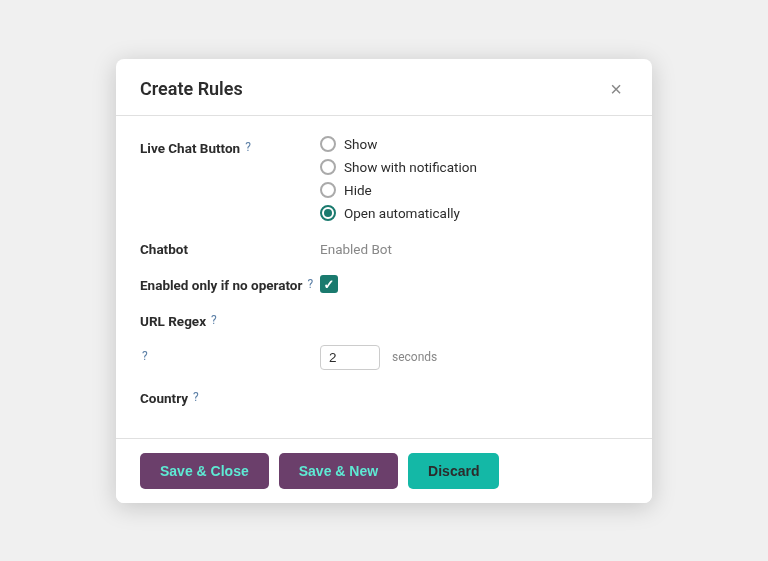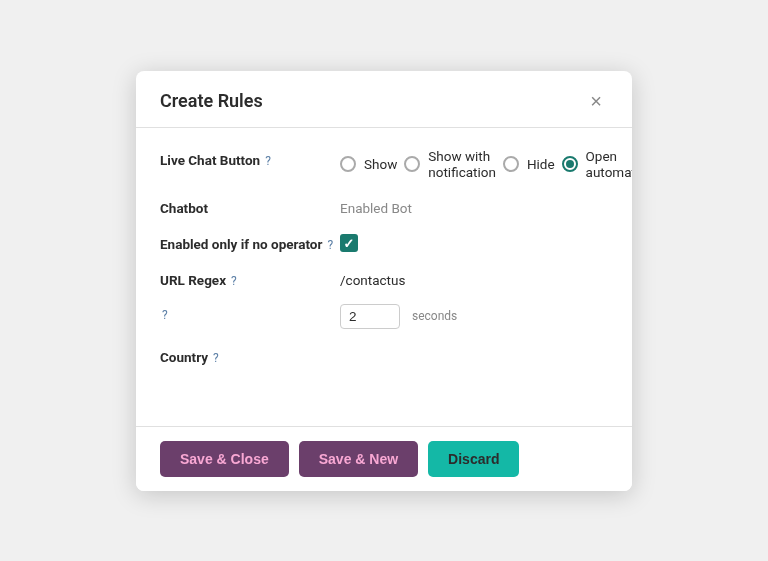--- a/index.html
+++ b/index.html
@@ -14,21 +14,21 @@
       align-items: center;
       justify-content: center;
       min-height: 100vh;
       font-family: -apple-system, BlinkMacSystemFont, 'Segoe UI', Roboto, sans-serif;
     }
 
     .modal-backdrop {
       background: white;
       border-radius: 8px;
       box-shadow: 0 4px 24px rgba(0,0,0,0.18);
-      width: 496px;
+      width: 536px;
       min-height: 420px;
       display: flex;
       flex-direction: column;
       overflow: hidden;
     }
 
     .modal-header {
       display: flex;
       align-items: center;
       justify-content: space-between;
@@ -64,42 +64,42 @@
     }
 
     .form-label {
       width: 180px;
       min-width: 180px;
       font-size: 13.5px;
       font-weight: 700;
       color: #2c2c2c;
       padding-top: 4px;
       display: flex;
-      align-items: flex-end;
+      align-items: flex-start;
       flex-wrap: wrap;
       gap: 3px;
     }
 
     .help-icon {
       color: #5b7fa6;
       font-size: 12px;
       font-weight: 400;
       cursor: default;
       margin-left: 2px;
     }
 
     .form-control {
       flex: 1;
       font-size: 13.5px;
       color: #444;
     }
 
     .radio-group {
       display: flex;
-      flex-direction: row;
+      flex-direction: column;
       gap: 7px;
     }
 
     .radio-option {
       display: flex;
       align-items: center;
       gap: 8px;
       cursor: pointer;
       font-size: 13.5px;
       color: #2c2c2c;
@@ -212,21 +212,21 @@
       border: none;
       border-radius: 5px;
       font-size: 14px;
       font-weight: 600;
       cursor: pointer;
       transition: background 0.15s;
     }
 
     .btn-primary {
       background: #6b3f6b;
-      color: #f9a8d4;
+      color: #5eead4;
     }
 
     .btn-secondary {
       background: #14b8a6;
       color: #2c2c2c;
     }
   </style>
 </head>
 <body>
 
@@ -279,21 +279,20 @@
       <div class="form-control checkbox-container">
         <input type="checkbox" checked="" style="">
       </div>
     </div>
 
     <div class="form-row">
       <div class="form-label">
         <span>URL Regex</span>
         <span class="help-icon">?</span>
       </div>
-      <div class="form-control url-value">/contactus</div>
     </div>
 
     <div class="form-row">
       <div class="form-label">
         <span class="help-icon">?</span>
       </div>
       <div class="form-control timer-row">
         <input type="text" class="timer-input" value="2" style="">
         <span class="timer-unit">seconds</span>
       </div>

